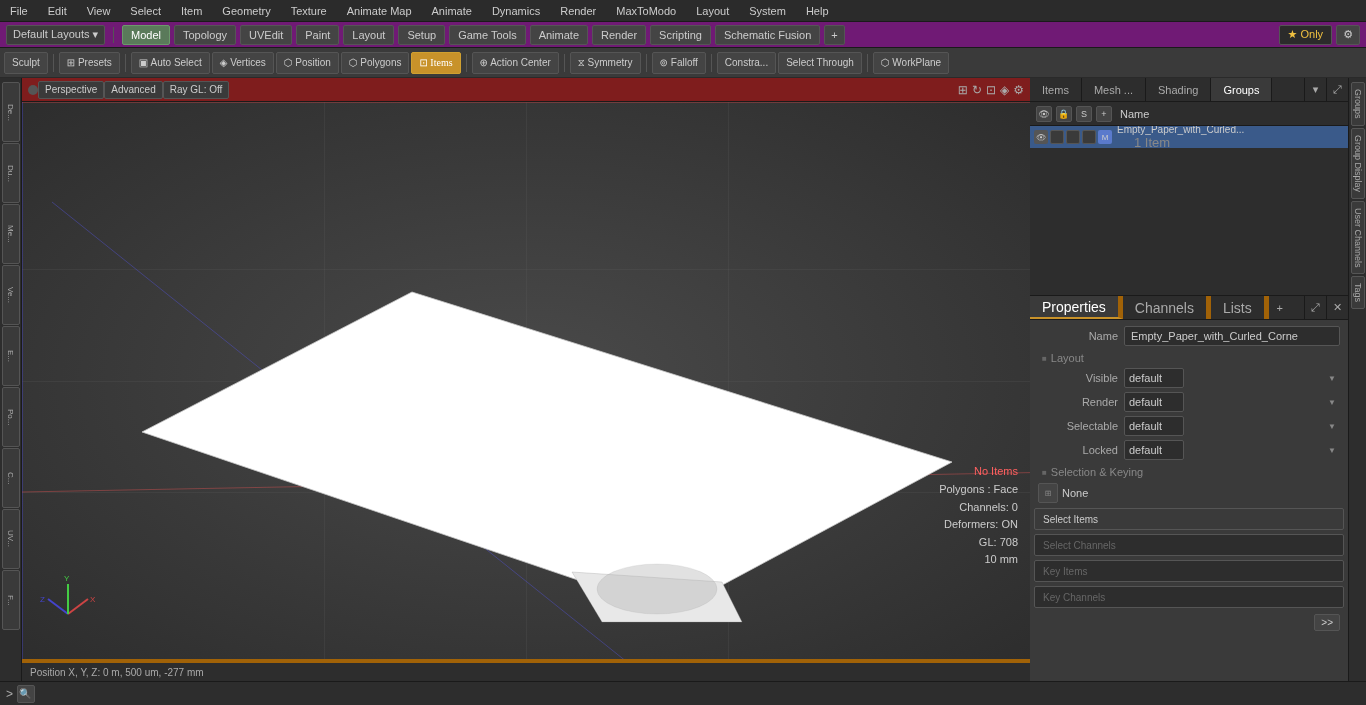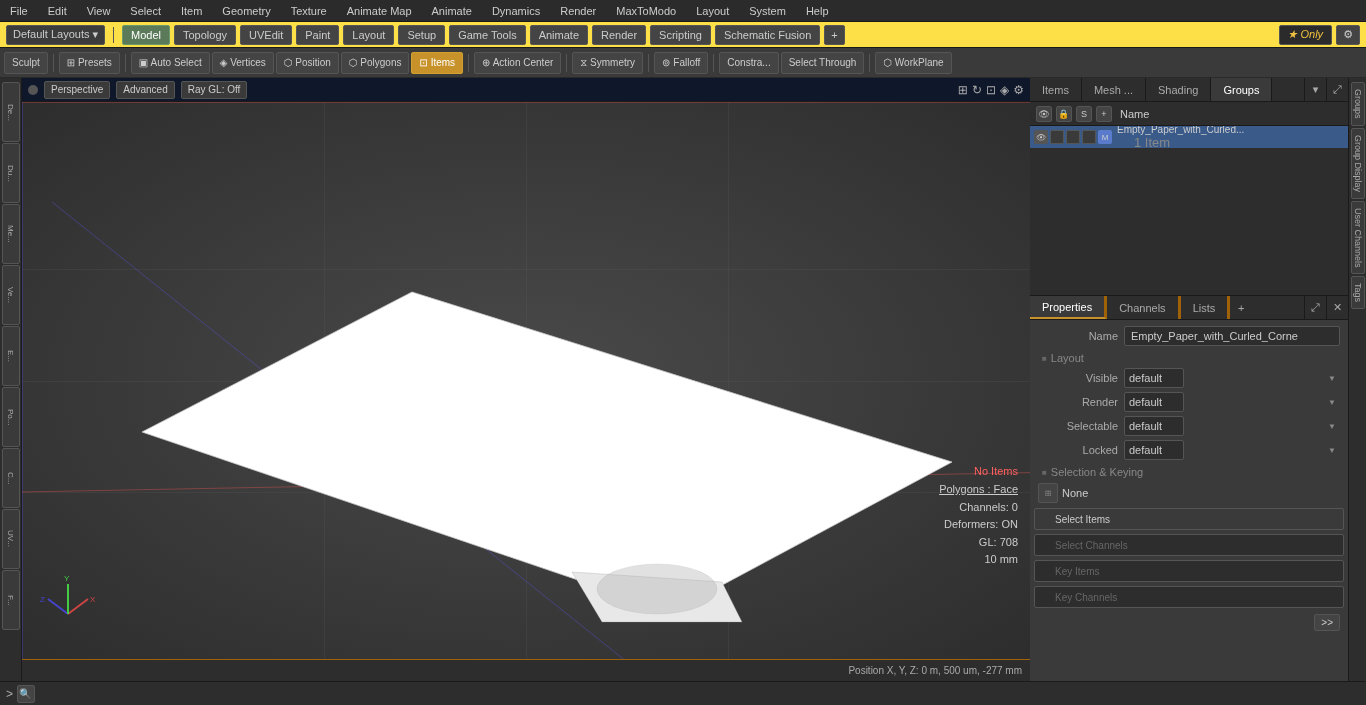--- a/index.html
+++ b/index.html
@@ -28,21 +28,21 @@
     }
     .menu-item {
       color: #ccc;
       font-size: 11px;
       cursor: pointer;
       padding: 2px 4px;
     }
 
     
     .layout-bar {
-      background: #fde047;
+      background: #701a75;
       height: 26px;
       display: flex;
       align-items: center;
       padding: 0 6px;
       gap: 4px;
       flex-shrink: 0;
       border-bottom: 1px solid #1a1a1a;
     }
     .layout-dropdown {
       background: #3c3c3c;
@@ -69,21 +69,20 @@
     .layout-spacer { flex: 1; }
     .layout-star-btn {
       background: #2b2b2b;
       border: 1px solid #555;
       color: #f0c040;
       font-size: 11px;
       padding: 2px 8px;
       height: 20px;
       border-radius: 2px;
       cursor: pointer;
-      font-style: italic;
     }
     .layout-plus-btn {
       background: #444;
       border: 1px solid #555;
       color: #ccc;
       font-size: 11px;
       padding: 2px 6px;
       height: 20px;
       border-radius: 2px;
       cursor: pointer;
@@ -117,21 +116,21 @@
       font-size: 10px;
       padding: 2px 7px;
       height: 22px;
       border-radius: 2px;
       cursor: pointer;
       display: flex;
       align-items: center;
       gap: 3px;
       white-space: nowrap;
     }
-    .tb-btn.active { background: #c8922a; color: #fff; border-color: #d0a030; }
+    .tb-btn.active { background: #c8922a; color: #fff; border-color: #d0a030; font-family: Liberation Serif, serif; }
     .tb-sep { width: 1px; background: #555; height: 18px; margin: 0 3px; }
 
     
     .main-area {
       display: flex;
       flex: 1;
       overflow: hidden;
     }
 
     
@@ -163,26 +162,25 @@
     }
 
     
     .viewport-area {
       flex: 1;
       display: flex;
       flex-direction: column;
       overflow: hidden;
     }
     .viewport-header {
-      background: #0f172a;
+      background: #7f1d1d;
       height: 24px;
       display: flex;
       align-items: center;
       padding: 0 6px;
-      gap: 6px;
       border-bottom: 1px solid #1a1a1a;
       flex-shrink: 0;
       justify-content: center;
     }
     .viewport-header-btn {
       background: #3a3a3a;
       border: 1px solid #555;
       color: #ccc;
       font-size: 10px;
       padding: 1px 6px;
@@ -233,23 +231,22 @@
       font-size: 11px;
       line-height: 1.6;
     }
 
     .coord-bar {
       height: 22px;
       background: #2d2d2d;
       display: flex;
       align-items: center;
       padding: 0 8px;
-      border-top: 1px solid #a16207;
-      flex-shrink: 0;
-      justify-content: flex-end;
+      border-top: 4px solid #a16207;
+      flex-shrink: 0;
     }
     .coord-text { color: #aaa; font-size: 10px; }
 
     
     .axis-indicator {
       position: absolute;
       bottom: 30px;
       left: 16px;
       width: 60px;
       height: 60px;
@@ -371,22 +368,22 @@
       border-bottom: 1px solid #1a1a1a;
       height: 24px;
       align-items: stretch;
     }
     .prop-tab {
       padding: 0 12px;
       display: flex;
       align-items: center;
       cursor: pointer;
       color: #aaa;
-      font-size: 11px;
-      border-right: 3px solid #a16207;
+      font-size: 14px;
+      border-right: 5px solid #a16207;
     }
     .prop-tab.active { background: #3a3a3a; color: #fff; border-bottom: 2px solid #c8922a; }
     .prop-tab-plus {
       width: 22px;
       display: flex; align-items: center; justify-content: center;
       cursor: pointer; color: #aaa;
     }
     .prop-tab-spacer { flex: 1; }
     .prop-expand-btns {
       display: flex;
@@ -467,21 +464,21 @@
     .prop-section-label::before {
       content: '■';
       font-size: 8px;
       color: #666;
     }
     .prop-btn {
       background: #3a3a3a;
       border: 1px solid #555;
       color: #ccc;
       font-size: 10px;
-      padding: 2px 20px;
+      padding: 2px 8px;
       height: 22px;
       border-radius: 2px;
       cursor: pointer;
       width: 100%;
       text-align: left;
       margin: 2px 0;
     }
     .prop-btn.disabled { color: #666; cursor: default; background: #2d2d2d; }
     .prop-icon-row {
       display: flex;
@@ -686,21 +683,21 @@
 
           <polygon points="120,330 390,190 930,360 650,510" fill="white" stroke="rgba(200,200,200,0.8)" stroke-width="1"></polygon>
 
           <polygon points="550,470 700,480 720,520 580,520" fill="#e8e8e8" stroke="rgba(150,150,150,0.6)" stroke-width="0.5"></polygon>
           <ellipse cx="635" cy="487" rx="60" ry="25" fill="rgba(180,180,180,0.4)" stroke="rgba(150,150,150,0.3)" stroke-width="0.5"></ellipse>
         </svg>
       </div>
 
       <div class="viewport-info">
         <div style="color:#ff6060;">No Items</div>
-        <div style="color:#ccc;text-decoration:underline;">Polygons : Face</div>
+        <div style="color:#ccc;">Polygons : Face</div>
         <div style="color:#ccc;">Channels: 0</div>
         <div style="color:#ccc;">Deformers: ON</div>
         <div style="color:#ccc;">GL: 708</div>
         <div style="color:#ccc;">10 mm</div>
       </div>
 
       <div class="axis-indicator">
         <svg width="60" height="60">
           <line x1="30" y1="45" x2="50" y2="30" stroke="#cc4444" stroke-width="2"></line>
           <line x1="30" y1="45" x2="10" y2="30" stroke="#4444cc" stroke-width="2"></line>

